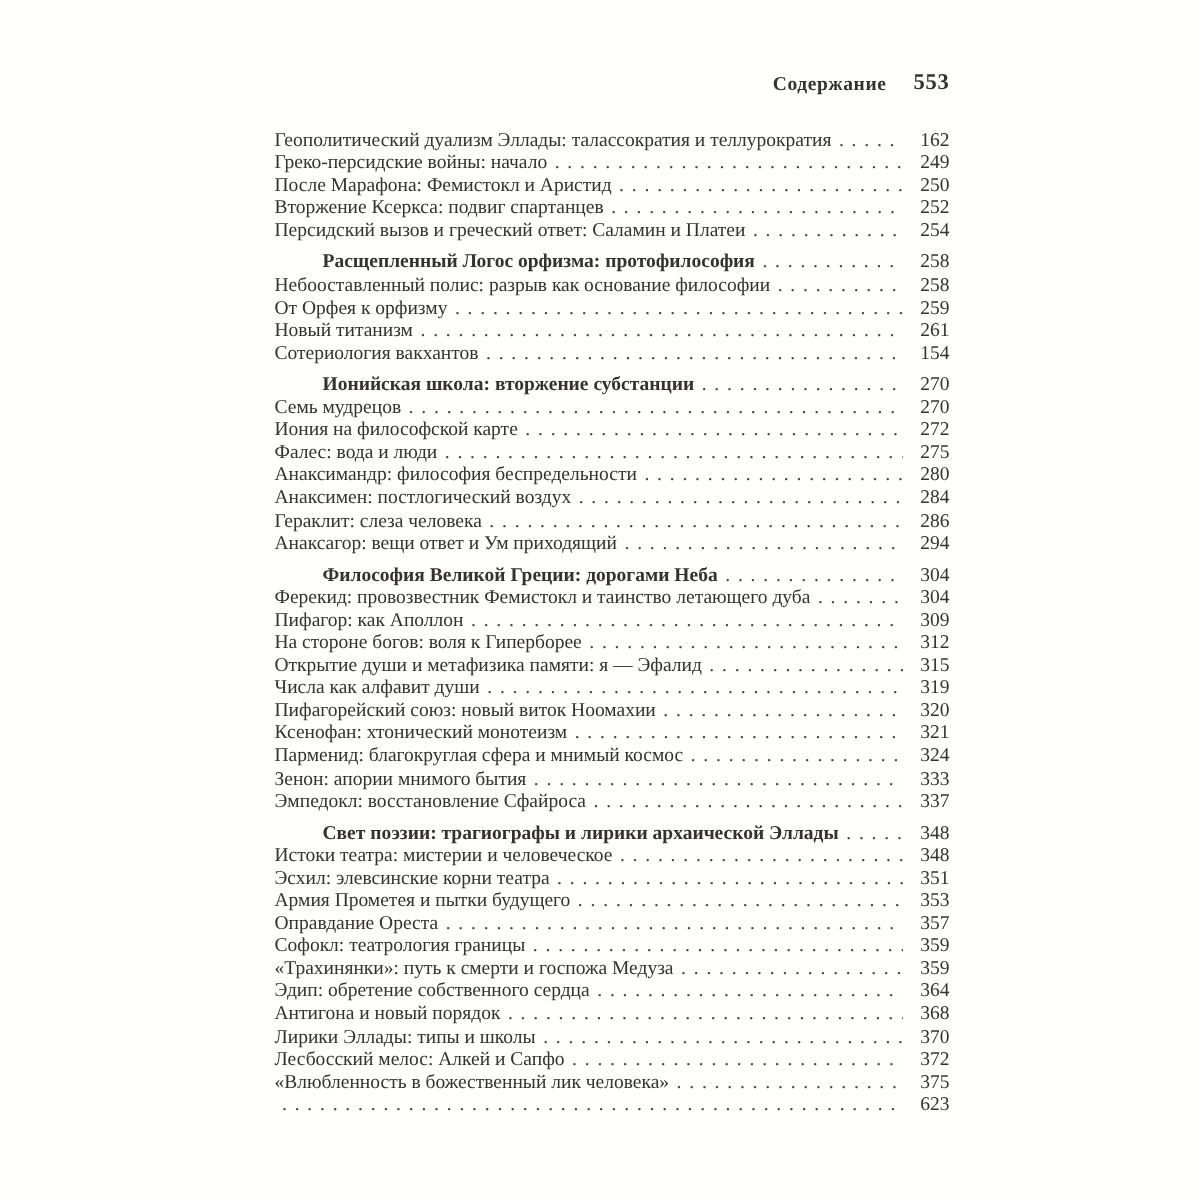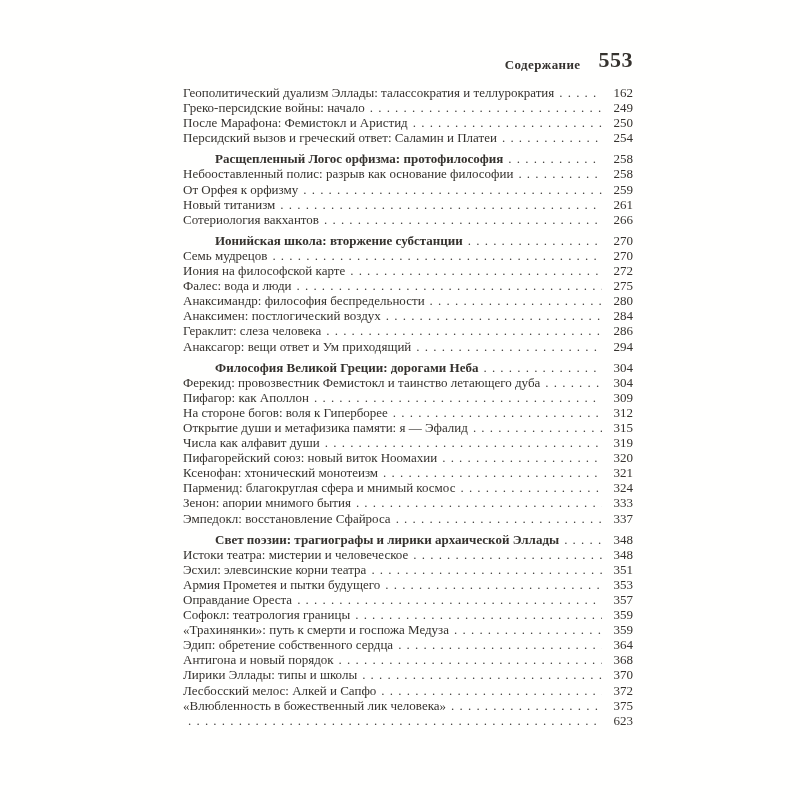--- a/index.html
+++ b/index.html
@@ -26,21 +26,21 @@
     align-items: flex-end;
     gap: 18px;
   }
   .rh-title {
     font-weight: bold;
     font-size: 13px;
     letter-spacing: 0.4px;
   }
   .rh-page {
     font-weight: bold;
-    font-size: 22px;
+    font-size: 15px;
     letter-spacing: 0.5px;
   }
   .toc {
     position: absolute;
     left: 183px;
     top: 85px;
     width: 450px;
   }
   .toc-row {
     display: flex;
@@ -95,20 +95,25 @@
         <span class="toc-title">Греко-персидские войны: начало</span>
         <span class="toc-dots"></span>
         <span class="toc-page">249</span>
       </div>
       <div class="toc-row">
         <span class="toc-title">После Марафона: Фемистокл и Аристид</span>
         <span class="toc-dots"></span>
         <span class="toc-page">250</span>
       </div>
       <div class="toc-row">
+        <span class="toc-title">Вторжение Ксеркса: подвиг спартанцев</span>
+        <span class="toc-dots"></span>
+        <span class="toc-page">252</span>
+      </div>
+      <div class="toc-row">
         <span class="toc-title">Персидский вызов и греческий ответ: Саламин и Платеи</span>
         <span class="toc-dots"></span>
         <span class="toc-page">254</span>
       </div>
       <div class="toc-row section">
         <span class="toc-title">Расщепленный Логос орфизма: протофилософия</span>
         <span class="toc-dots"></span>
         <span class="toc-page">258</span>
       </div>
       <div class="toc-row">
@@ -122,21 +127,21 @@
         <span class="toc-page">259</span>
       </div>
       <div class="toc-row">
         <span class="toc-title">Новый титанизм</span>
         <span class="toc-dots"></span>
         <span class="toc-page">261</span>
       </div>
       <div class="toc-row">
         <span class="toc-title">Сотериология вакхантов</span>
         <span class="toc-dots"></span>
-        <span class="toc-page">266</span>
+        <span class="toc-page">154</span>
       </div>
       <div class="toc-row section">
         <span class="toc-title">Ионийская школа: вторжение субстанции</span>
         <span class="toc-dots"></span>
         <span class="toc-page">270</span>
       </div>
       <div class="toc-row">
         <span class="toc-title">Семь мудрецов</span>
         <span class="toc-dots"></span>
         <span class="toc-page">270</span>

